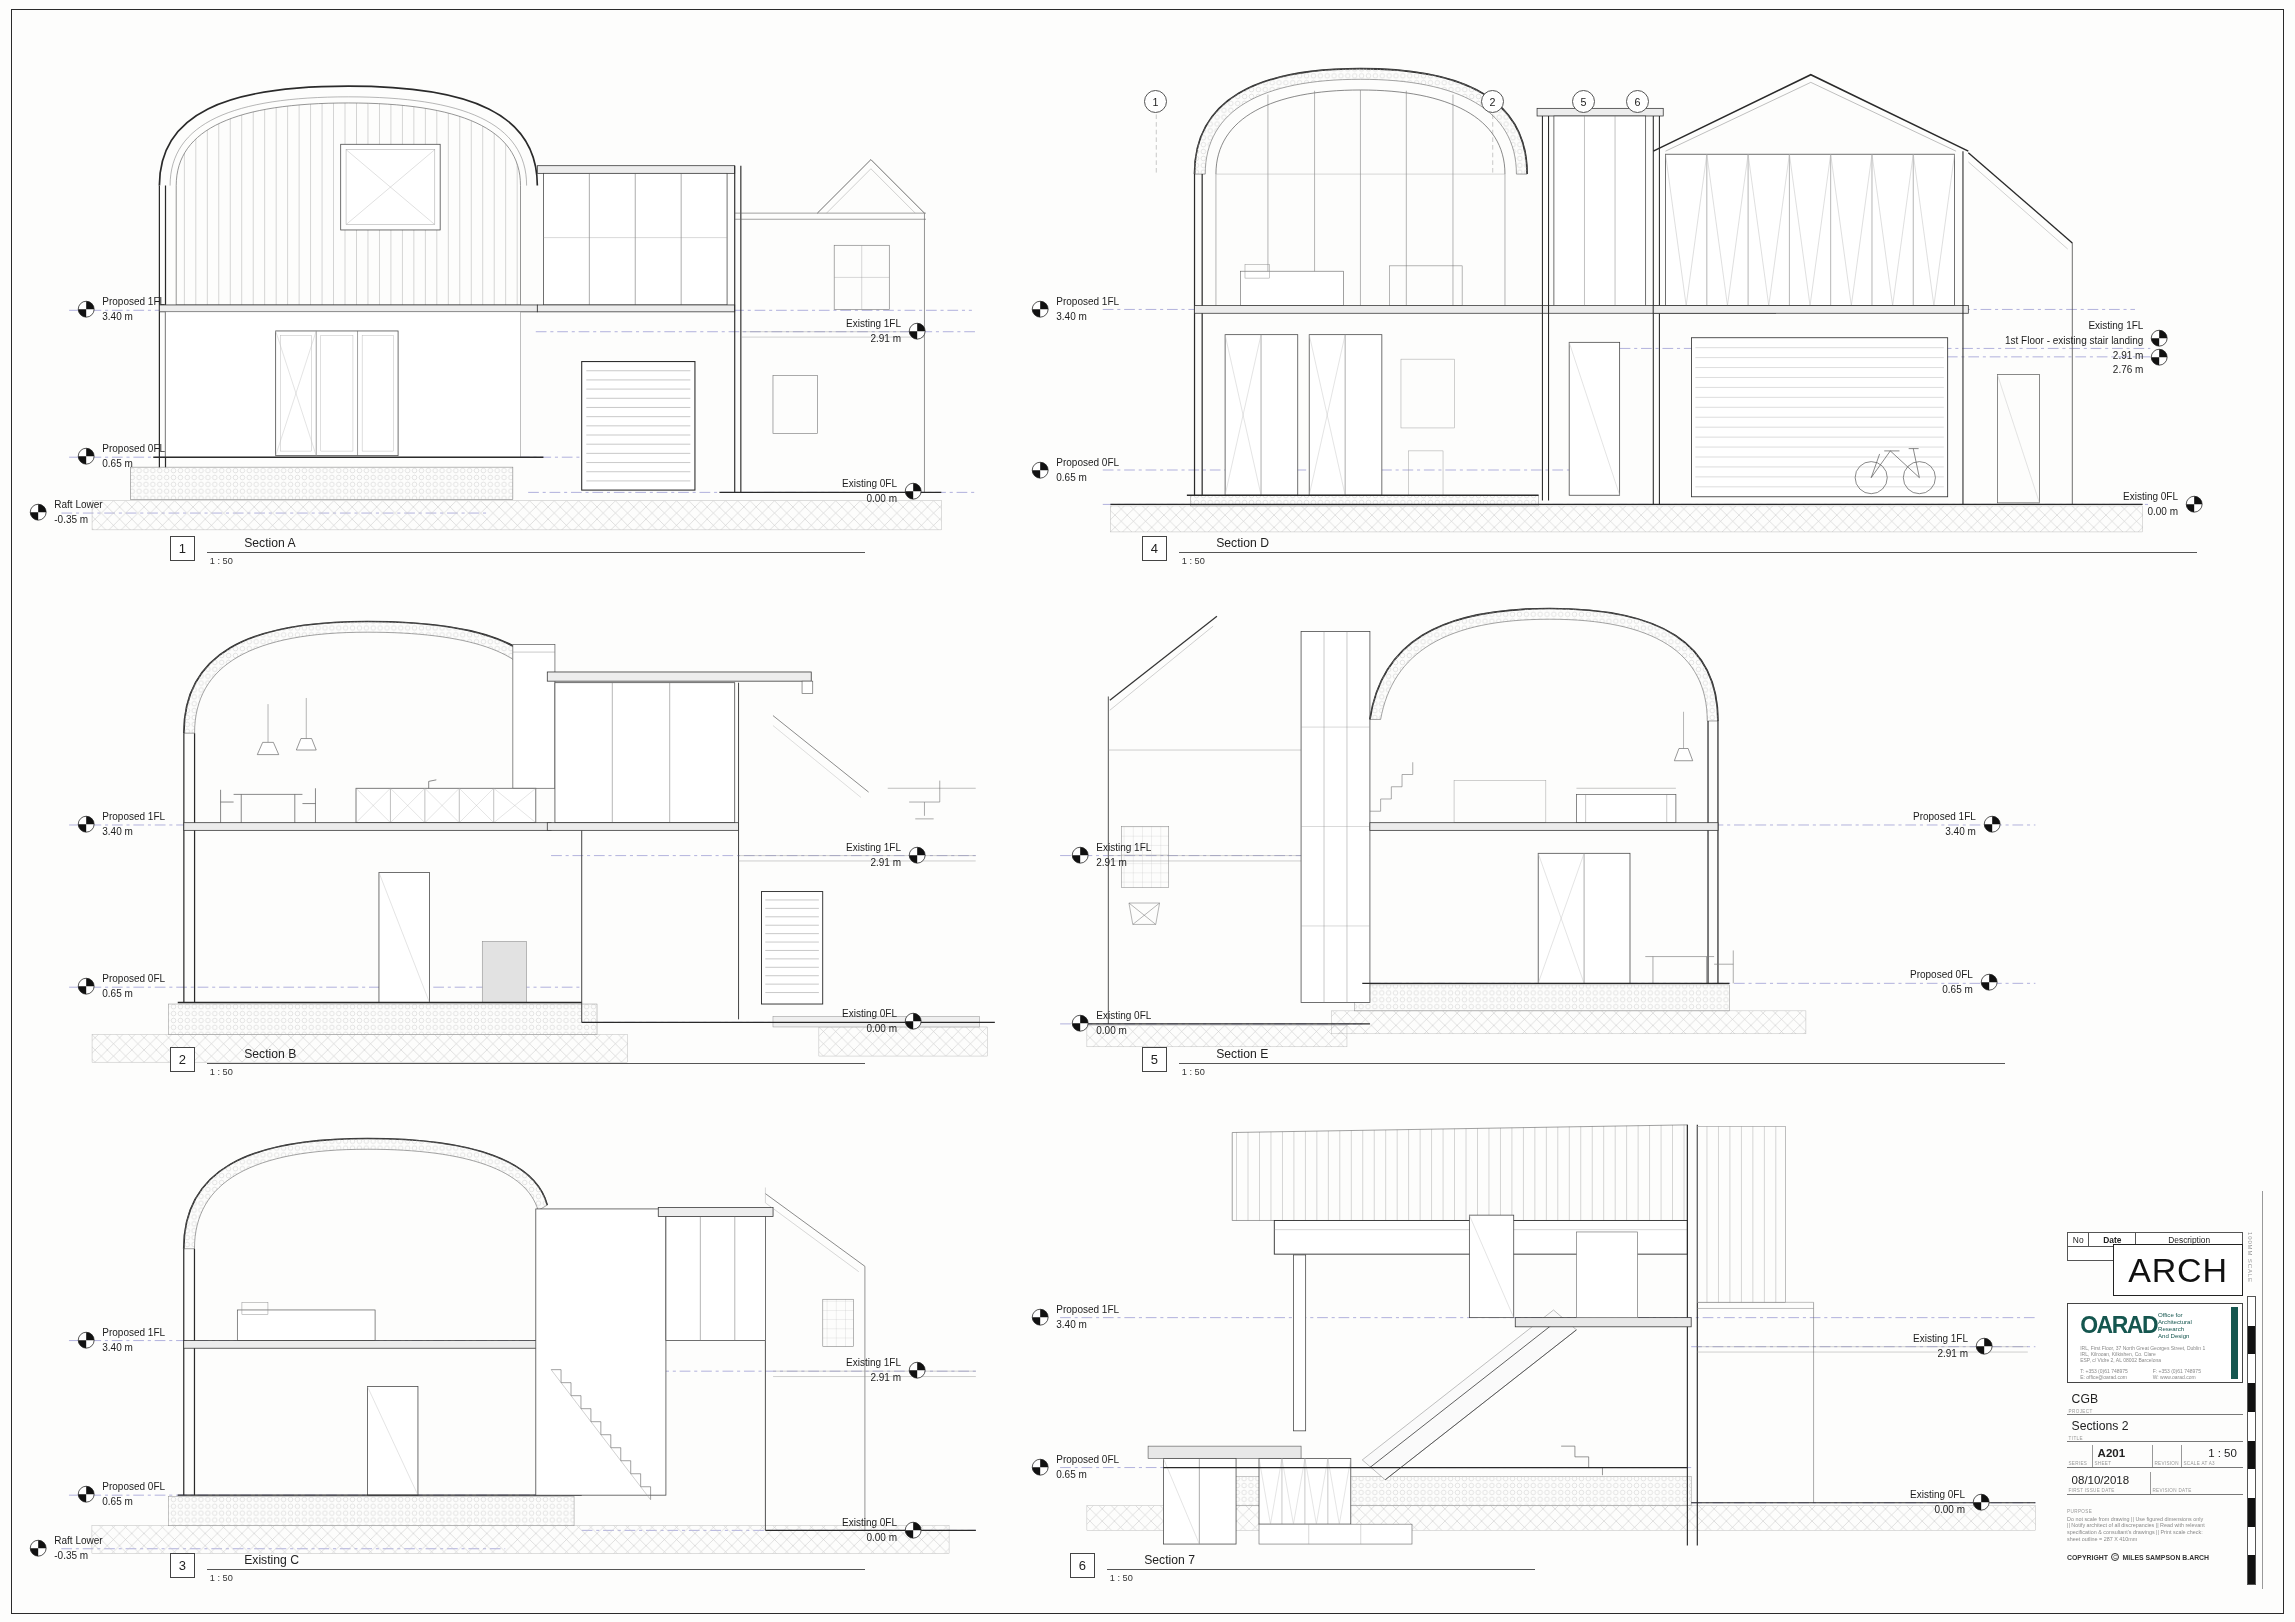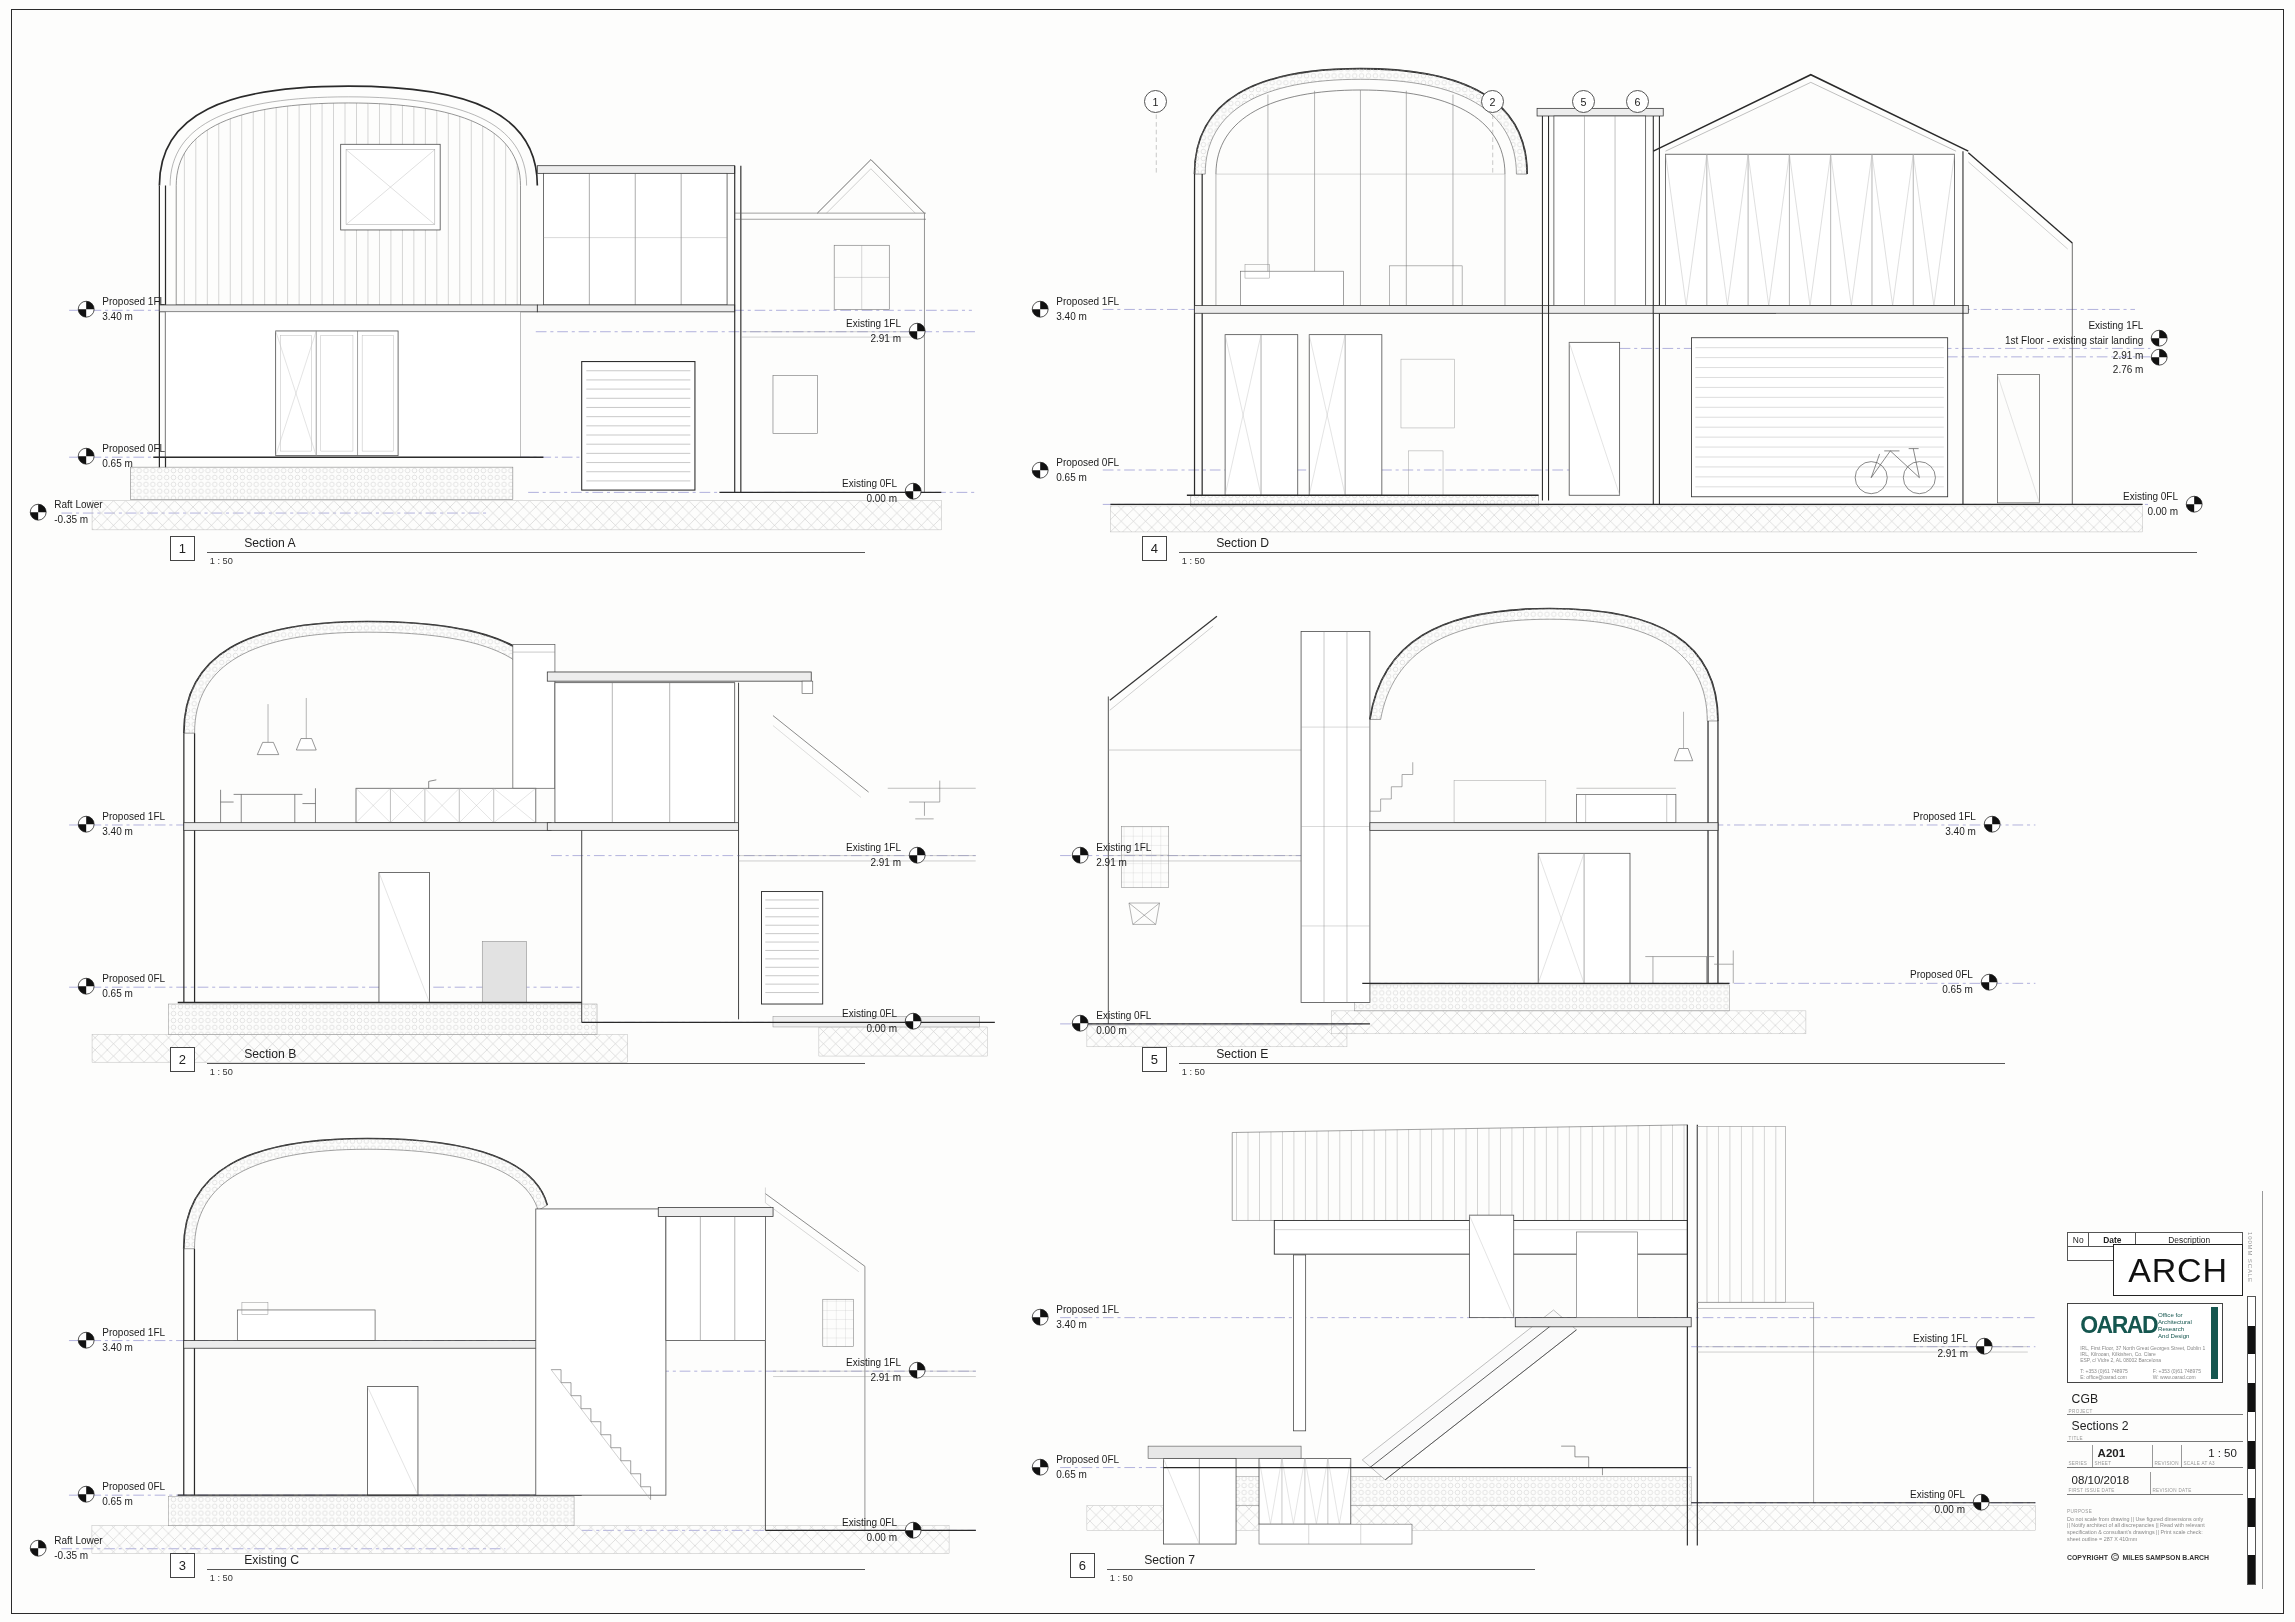--- a/index.html
+++ b/index.html
@@ -31,21 +31,21 @@
   .revtable .r1 { display:flex; border-bottom:0.8px solid #555; }
   .revtable .c { padding:1.5px 2.3px; text-align:center; }
   .revtable .c1 { width:21.4px; border-right:0.8px solid #555; }
   .revtable .c2 { width:47px; border-right:0.8px solid #555;font-weight:bold; }
   .revtable .c3 { flex:1; }
   .revtable .r2 { text-align:center; padding:1.5px 0; }
 
   .draftbox { position:absolute; left:2113px; top:1244px; width:130px; height:52px; border:1.5px solid #222; background:#fff; display:flex; align-items:center; justify-content:center; }
   .drafttext { font-size:34px; letter-spacing:0.8px; color:#111; }
 
-  .logobox { position:absolute; left:2067px; top:1303px; width:156px; height:80px; border:0.8px solid #444; background:#fff; }
+  .logobox { position:absolute; left:2067px; top:1303px; width:176px; height:80px; border:0.8px solid #444; background:#fff; }
   .logobar { position:absolute; right:3.8px; top:3.1px; bottom:3.1px; width:6.9px; background:#15564f; }
   .logotype { position:absolute; left:12.2px; top:7.7px; font-size:23px; font-weight:bold; letter-spacing:-1.5px; color:#15564f; }
   .logotag { position:absolute; left:90px; top:8.4px; font-size:6.1px; line-height:6.9px; color:#15564f; }
   .logoaddr { position:absolute; left:12.2px; top:41px; font-size:5px; line-height:6.1px; color:#8a8a8a; }
   .logocontact { position:absolute; left:12.2px; top:64px; width:145px; display:grid; grid-template-columns:1fr 1fr; font-size:5px; line-height:6.1px; color:#8a8a8a; }
 
   .fld { position:absolute; left:2067px; width:176px; border-bottom:0.8px solid #777; }
   .fld .v { font-size:12.2px; padding:1.5px 0 2.3px 4.6px; }
   .fld .l { font-size:4.6px; color:#999; padding:0.8px 0 0.8px 1.5px; letter-spacing:0.4px; }
   .fldrow { position:absolute; left:2067px; width:176px; display:flex; border-bottom:0.8px solid #777; }

